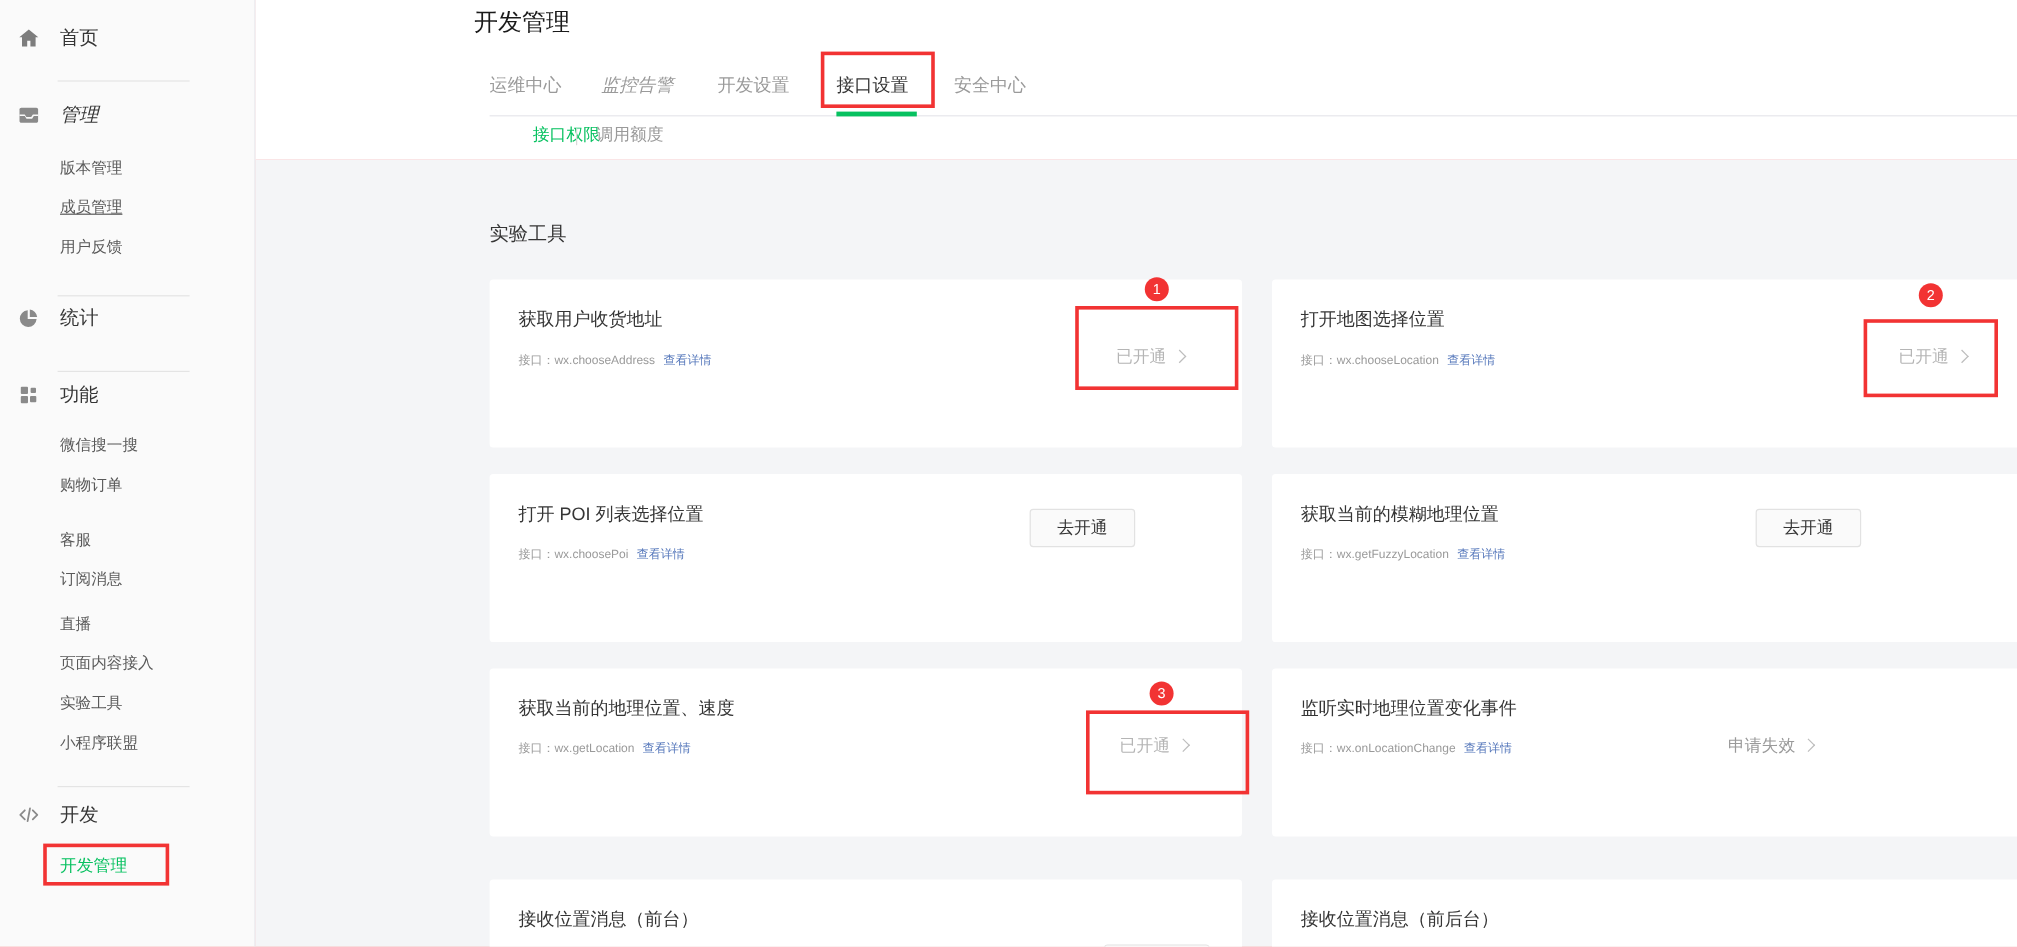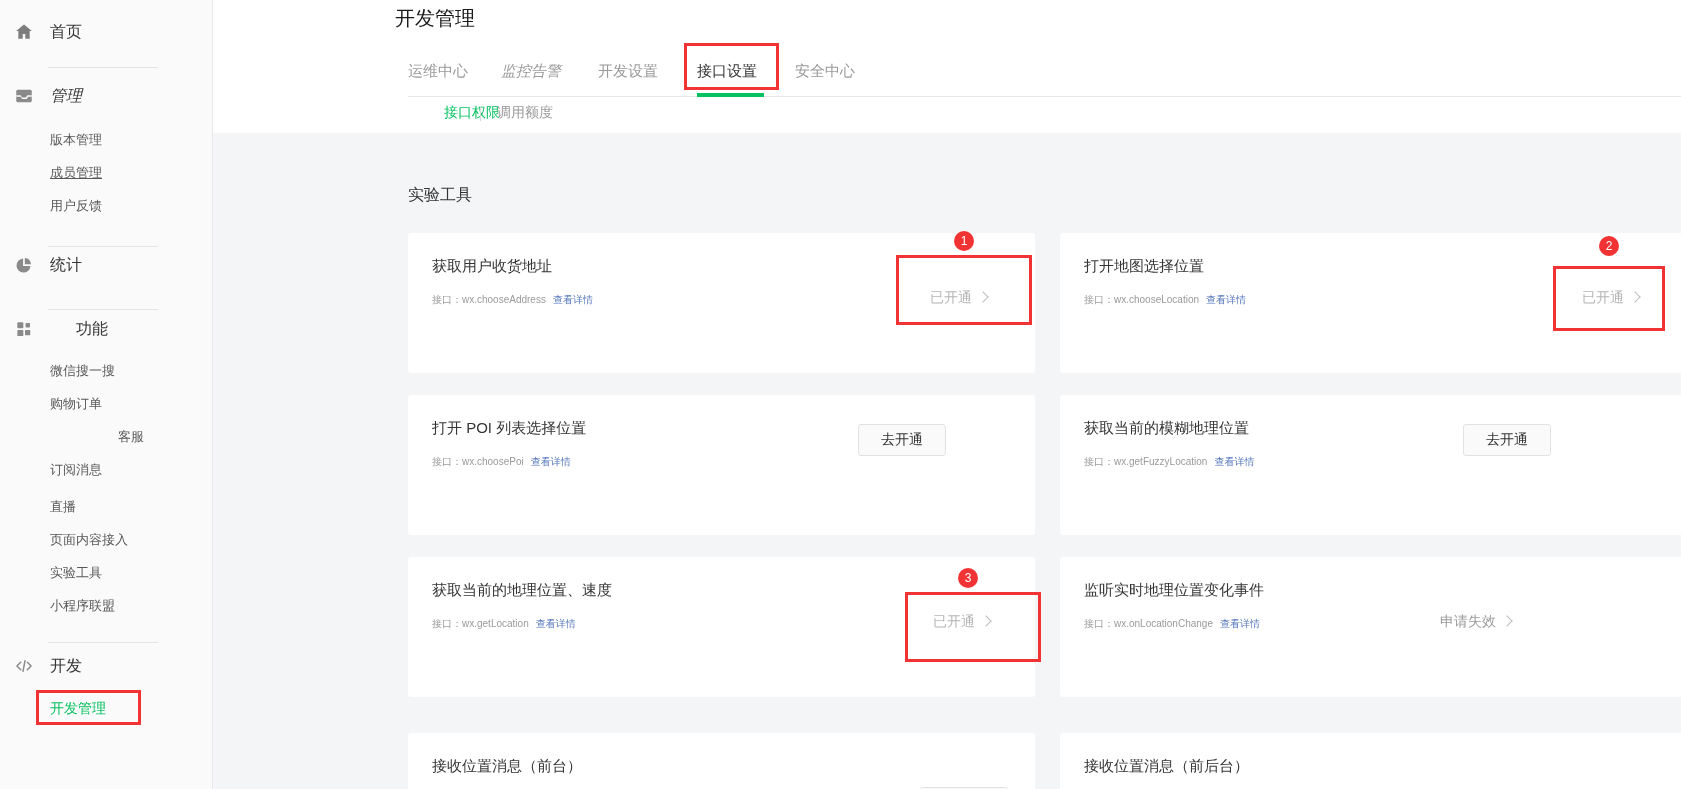--- a/index.html
+++ b/index.html
@@ -79,36 +79,36 @@
       <div class="side-group" style="margin-top: 6px;">
         <span class="gicon">
           <svg viewBox="0 0 24 24" width="20" height="20">
             <path fill="#8a8a8a" d="M10.9 4.2a8.4 8.4 0 1 0 8.9 8.9h-8.9z"></path>
             <path fill="#8a8a8a" d="M13 3.6a8.4 8.4 0 0 1 7.4 7.4H13z"></path>
           </svg>
         </span>
         <span class="glabel">统计</span>
       </div>
       <div class="side-div" style="margin-top: 32px;"></div>
-      <div class="side-group" style="margin-top: 7px; gap: 26px;">
+      <div class="side-group" style="margin-top: 7px;">
         <span class="gicon">
           <svg viewBox="0 0 24 24" width="20" height="20">
             <g fill="#8a8a8a">
               <rect x="4" y="4" width="7.2" height="7.2" rx="1"></rect>
               <rect x="13.8" y="4.9" width="5.4" height="5.4" rx="1"></rect>
               <rect x="4" y="13.2" width="7.2" height="7.2" rx="1"></rect>
               <rect x="13.2" y="13.2" width="6.3" height="6.3" rx="1"></rect>
             </g>
           </svg>
         </span>
         <span class="glabel">功能</span>
       </div>
       <div class="side-item" style="margin-top: 23px;">微信搜一搜</div>
       <div class="side-item" style="margin-top: 19px;">购物订单</div>
-      <div class="side-item" style="margin-top: 19px; text-align: center;">客服</div>
+      <div class="side-item" style="margin-top: 32px;">客服</div>
       <div class="side-item" style="margin-top: 19px;">订阅消息</div>
       <div class="side-item" style="margin-top: 23px;">直播</div>
       <div class="side-item" style="margin-top: 19px;">页面内容接入</div>
       <div class="side-item" style="margin-top: 19px;">实验工具</div>
       <div class="side-item" style="margin-top: 19px;">小程序联盟</div>
       <div class="side-div" style="margin-top: 29px;"></div>
       <div class="side-group" style="margin-top: 11px;">
         <span class="gicon">
           <svg viewBox="0 0 24 24" width="20" height="20">
             <g fill="none" stroke="#8a8a8a" stroke-width="1.8" stroke-linecap="round" stroke-linejoin="round">

